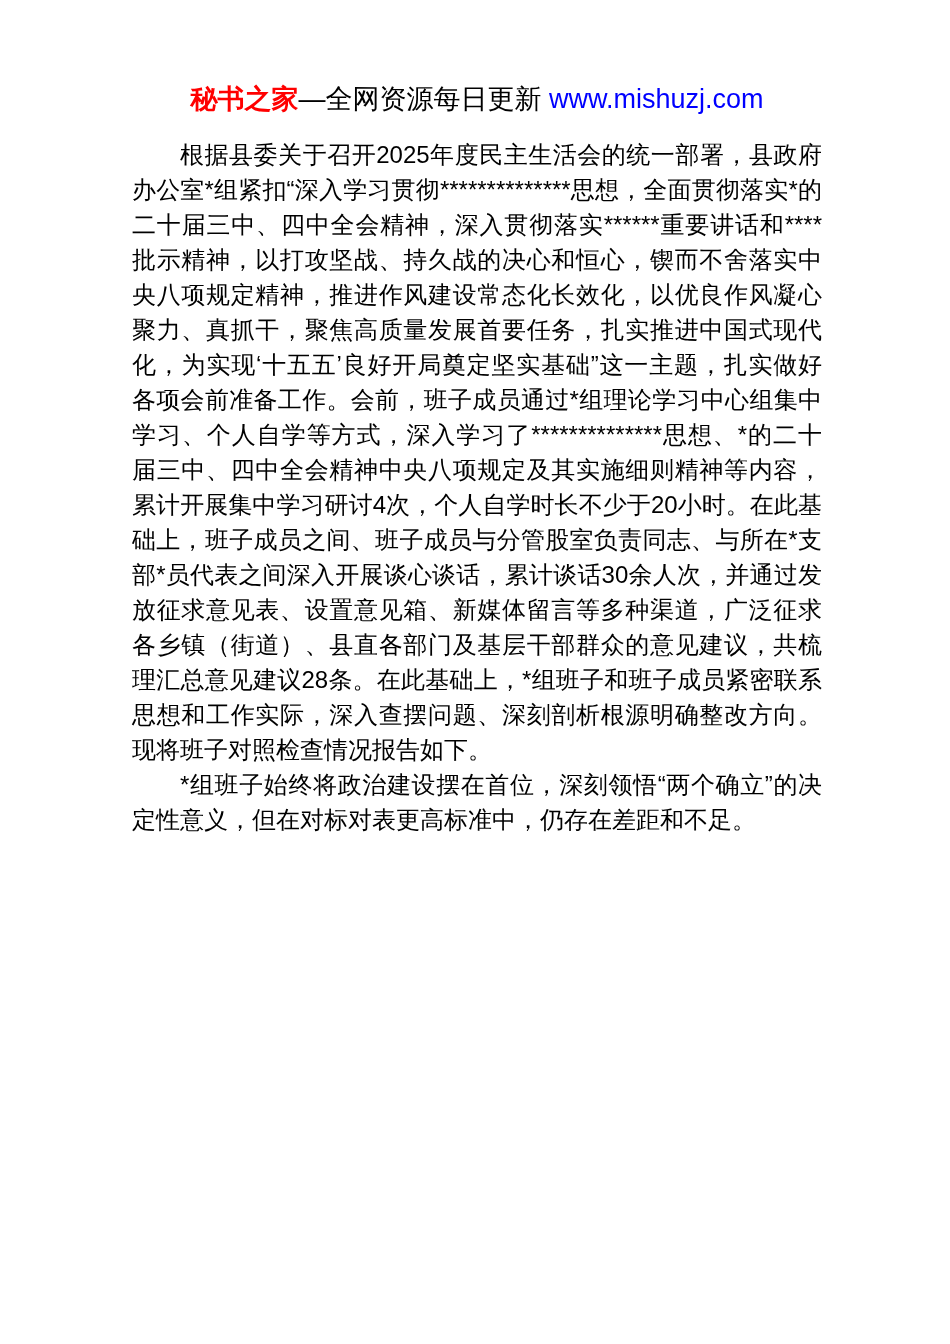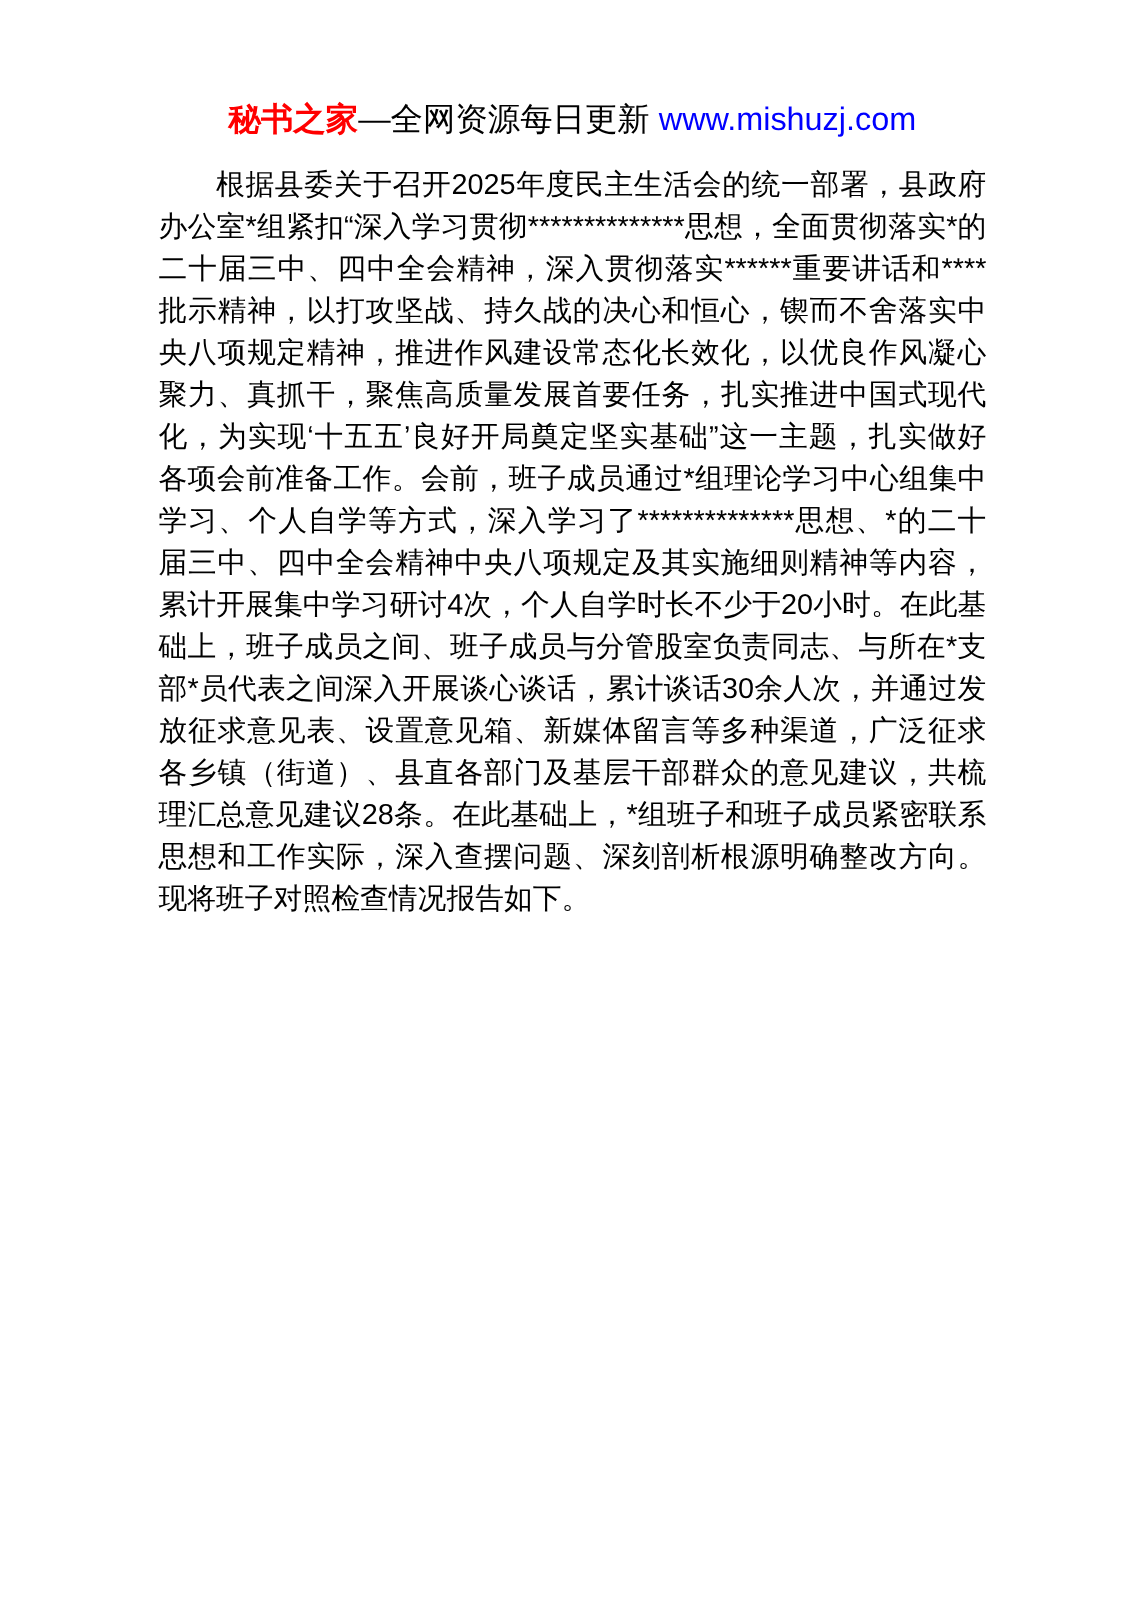--- a/index.html
+++ b/index.html
@@ -63,15 +63,16 @@
 
 <div class="page">
 
   <div class="site-header">
     <span class="brand">秘书之家</span><span class="tagline">—全网资源每日更新 </span><span class="url">www.mishuzj.com</span>
   </div>
 
 
   <div class="doc-body">
     <p>根据县委关于召开2025年度民主生活会的统一部署，县政府办公室*组紧扣“深入学习贯彻**************思想，全面贯彻落实*的二十届三中、四中全会精神，深入贯彻落实******重要讲话和****批示精神，以打攻坚战、持久战的决心和恒心，锲而不舍落实中央八项规定精神，推进作风建设常态化长效化，以优良作风凝心聚力、真抓干，聚焦高质量发展首要任务，扎实推进中国式现代化，为实现‘十五五’良好开局奠定坚实基础”这一主题，扎实做好各项会前准备工作。会前，班子成员通过*组理论学习中心组集中学习、个人自学等方式，深入学习了**************思想、*的二十届三中、四中全会精神中央八项规定及其实施细则精神等内容，累计开展集中学习研讨4次，个人自学时长不少于20小时。在此基础上，班子成员之间、班子成员与分管股室负责同志、与所在*支部*员代表之间深入开展谈心谈话，累计谈话30余人次，并通过发放征求意见表、设置意见箱、新媒体留言等多种渠道，广泛征求各乡镇（街道）、县直各部门及基层干部群众的意见建议，共梳理汇总意见建议28条。在此基础上，*组班子和班子成员紧密联系思想和工作实际，深入查摆问题、深刻剖析根源明确整改方向。现将班子对照检查情况报告如下。</p>
+    <p>*组班子始终将政治建设摆在首位，深刻领悟“两个确立”的决定性意义，但在对标对表更高标准中，仍存在差距和不足。</p>
   </div>
 
 </div>
 
 </body></html>

